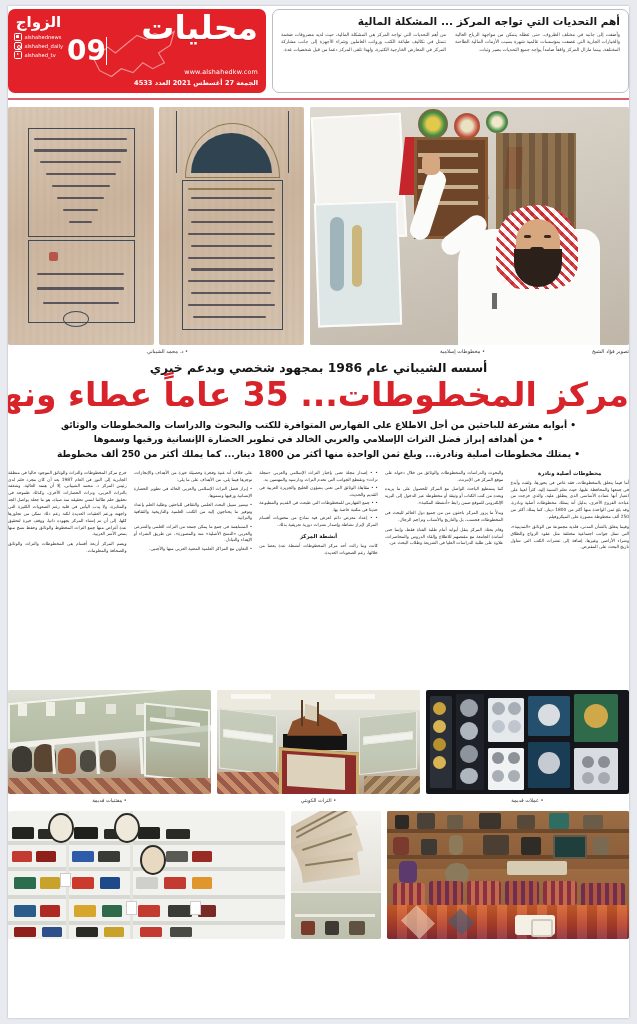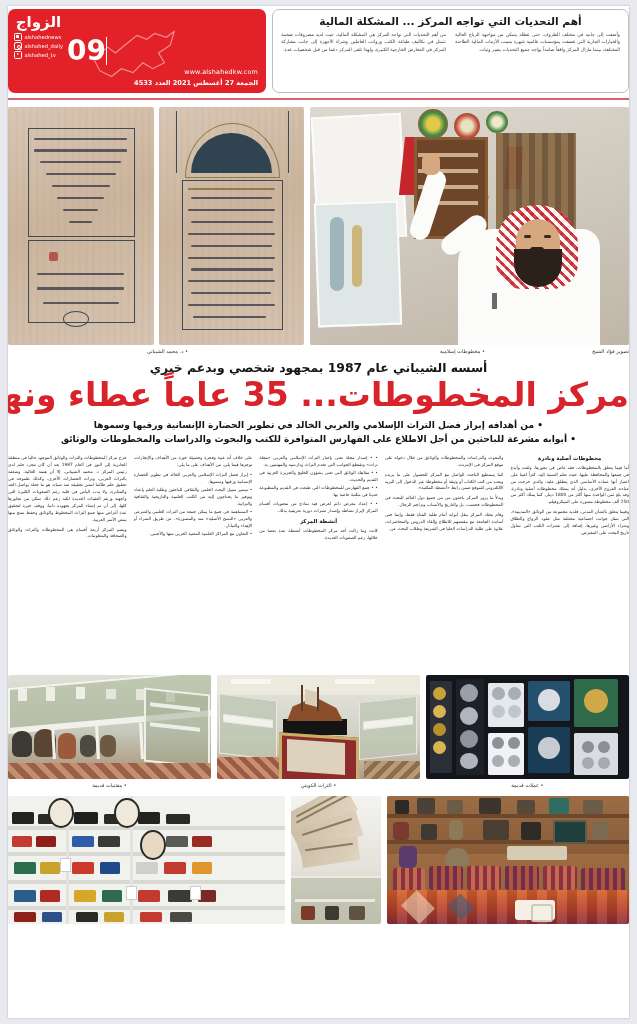--- a/index.html
+++ b/index.html
@@ -94,21 +94,21 @@
   .social-txt{color:#fff;white-space:nowrap;}
 
   .sidebox{
     flex:1 1 auto;margin-left:6px;
     border:.8px solid #bdbdc6;border-radius:7px;
     padding:5px 8px 4px 8px;box-sizing:border-box;
     height:84px;
   }
   .sidebox h2{
     margin:0 0 4px 0;font-size:10.6px;font-weight:bold;color:#1a1a1a;
-    text-align:center;letter-spacing:-.2px;
+    text-align:right;letter-spacing:-.2px;
   }
   .sidebox .cols{display:flex;flex-direction:row;gap:9px;}
   .sidebox .cols p{
     margin:0;flex:1;font-size:4.6px;line-height:1.62;color:#3a3a3a;
     text-align:justify;
   }
   .hr-red{
     height:1.6px;background:#d9636c;margin:4px 0 0 0;
   }
 
@@ -204,20 +204,21 @@
         <p>وأضفت إلى جانبه في مختلف الظروف، حتى عطله يتمكن من مواجهة الرباح العالية والخيارات الجارية التي عصفت بمؤسسات عالمية شهرة بسبب الأزمات المالية الطاحنة المختلفة، بينما مازال المركز واقفاً صامداً يواجه جميع التحديات بصبر وثبات.</p>
         <p>من أهم التحديات التي تواجه المركز هي المشكلة المالية، حيث لديه مصروفات ضخمة تتمثل في تكاليف طباعة الكتب ورواتب العاملين وشراء الأجهزة إلى جانب مشاركة المركز في المعارض الخارجية الكثيرة، ولهذا تلقى المركز دعما من قبل شخصيات عدة.</p>
       </div>
     </div>
 
     <div class="masthead">
       <svg class="mast-map" viewBox="0 0 100 70">
         <path d="M8 40 L22 28 L30 34 L42 24 L52 16 L62 20 L70 14 L82 18 L90 12 L86 26 L74 34 L80 44
                  L68 50 L58 44 L48 54 L36 50 L26 58 L14 52 Z" fill="none" stroke="#ffffff" stroke-width="1.2" opacity=".9"></path>
       </svg>
+      <div class="mast-word">محليات</div>
       <div class="mast-site">www.alshahedkw.com</div>
       <div class="mast-date">الجمعة 27 أغسطس 2021 العدد 4533</div>
 
       <div class="mast-left">
         <div class="mast-num">09</div>
         <div class="mast-brandblk">
           <div class="mast-brand">الزواج</div>
           <div class="social-row">
             <span class="social-txt">alshahednews</span>
             <span class="social-ico tw"></span>
@@ -332,25 +333,26 @@
 
   <div class="cap-row">
     <div class="cap" style="flex:0 0 296px;display:flex;justify-content:space-between;">
       <span>تصوير فؤاد الشيخ</span>
       <span>• مخطوطات إسلامية</span>
       <span></span>
     </div>
     <div class="cap" style="flex:1;text-align:center;margin-right:6px;">• د. محمد الشيباني</div>
   </div>
 
-  <div class="kicker">أسسه الشيباني عام 1987 بمجهود شخصي وبدعم خيري</div>
+  <div class="kicker">أسسه الشيباني عام 1986 بمجهود شخصي وبدعم خيري</div>
   <div class="headline">مركز المخطوطات... 35 عاماً عطاء ونهل من التراث</div>
   <ul class="bullets">
+    <li>أبوابه مشرعة للباحثين من أجل الاطلاع على الفهارس المتوافرة للكتب والبحوث والدراسات والمخطوطات والوثائق</li>
     <li>من أهدافه إبراز فضل التراث الإسلامي والعربي الخالد في تطوير الحضارة الإنسانية ورقيها وسموها</li>
-    <li>أبوابه مشرعة للباحثين من أجل الاطلاع على الفهارس المتوافرة للكتب والبحوث والدراسات والمخطوطات والوثائق</li>
+    <li>يمتلك مخطوطات أصلية ونادرة... وبلغ ثمن الواحدة منها أكثر من 1800 دينار... كما يملك أكثر من 250 ألف مخطوطة</li>
   </ul>
 
   <div class="bodygrid">
 
     <div class="bcol">
       <div class="subhead">مخطوطات أصلية ونادرة</div>
       <p>أما فيما يتعلق بالمخطوطات، فقد غاص في بحورها، ولفت وأبدع في جمعها والمحافظة عليها، حيث تعلم النسبة إليه، كثراً لعينا على اعتبار أنها عماده الأساسي الذي ينطلق عليه، والذي خرجت من عباءته الفروع الأخرى، بدليل أنه يمتلك مخطوطات أصلية ونادرة، وقد بلغ ثمن الواحدة منها أكثر من 1800 دينار، كما يملك أكثر من 250 ألف مخطوطة مصورة على الميكروفيلم.</p>
       <p>وفيما يتعلق بالشأن المدني، فلديه مجموعة من الوثائق «المدينية»، التي تمثل جوانب اجتماعية مختلفة مثل عقود الزواج والطلاق وشراء الأراضي وغيرها، إضافة إلى عشرات الكتب التي تتناول تاريخ البحث على المفترض.</p>
     </div>
 

